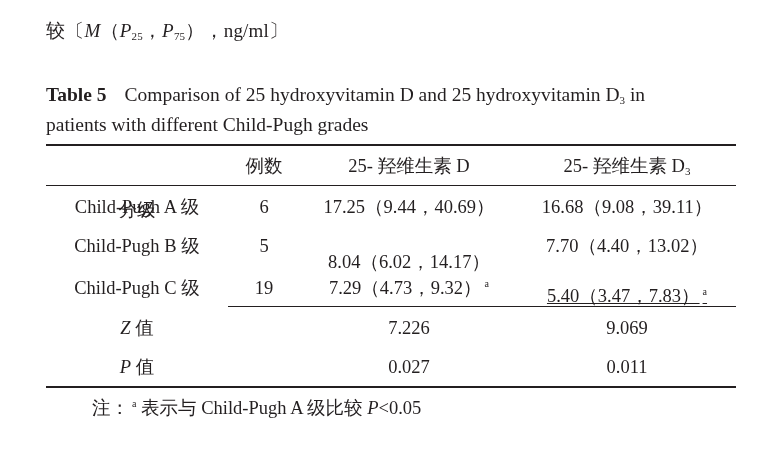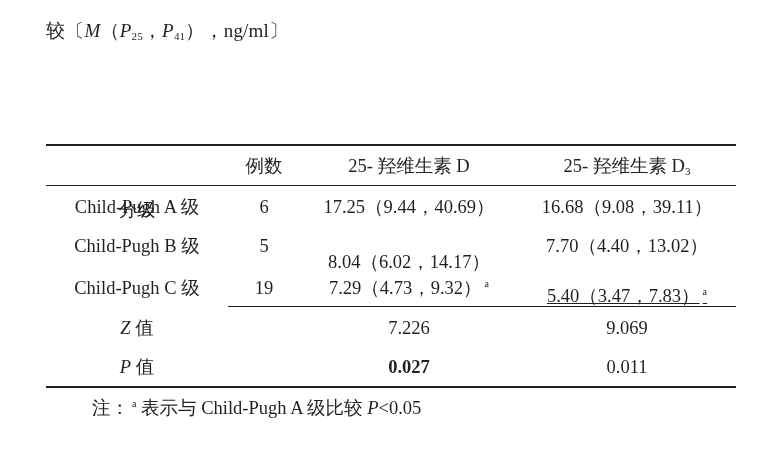--- a/index.html
+++ b/index.html
@@ -15,24 +15,26 @@
   sub { font-size:11px; vertical-align:-3px; line-height:0; }
   sup { font-size:10px; vertical-align:7px; line-height:0; margin-left:3px; }
   .rule { position:absolute; background:#231f20; }
   .cell { position:absolute; font-size:18.5px; line-height:24px; text-align:center; white-space:nowrap; }
   .note { position:absolute; left:92px; top:396px; font-size:18.5px; line-height:24px; white-space:nowrap; }
 </style>
 </head>
 <body>
 
 <div class="caption cn-cap">
-  <div><span>较〔</span><i>M</i><span>（</span><i>P</i><sub>25</sub><span>，</span><i>P</i><sub>41</sub><span>），ng/ml〕</span></div>
+  <div><span>较〔</span><i>M</i><span>（</span><i>P</i><sub>25</sub><span>，</span><i>P</i><sub>75</sub><span>），ng/ml〕</span></div>
 </div>
 
 <div class="caption en-cap">
+  <div><span class="bold">Table 5</span><span class="gap2"></span><span>Comparison of 25 hydroxyvitamin D and 25 hydroxyvitamin D</span><sub>3</sub><span> in</span></div>
+  <div>patients with different Child-Pugh grades</div>
 </div>
 
 <div class="rule" style="left:46px; top:144px; width:690px; height:2px;"></div>
 <div class="rule" style="left:46px; top:185px; width:690px; height:1px;"></div>
 <div class="rule" style="left:228px; top:306px; width:508px; height:1px;"></div>
 <div class="rule" style="left:46px; top:386px; width:690px; height:2px;"></div>
 
 <div class="cell" style="left:46px; width:182px; top:154px;margin-top:44px;">分级</div>
 <div class="cell" style="left:228px; width:72px; top:154px;">例数</div>
 <div class="cell" style="left:300px; width:218px; top:154px;">25- 羟维生素 D</div>
@@ -51,16 +53,16 @@
 <div class="cell" style="left:46px; width:182px; top:276px;">Child-Pugh C 级</div>
 <div class="cell" style="left:228px; width:72px; top:276px;">19</div>
 <div class="cell" style="left:300px; width:218px; top:276px;"><span>7.29（4.73，9.32）</span><sup>a</sup></div>
 <div class="cell" style="left:518px; width:218px; top:284px;text-decoration:underline;"><span>5.40（3.47，7.83）</span><sup>a</sup></div>
 
 <div class="cell" style="left:46px; width:182px; top:316px;"><i>Z</i><span> 值</span></div>
 <div class="cell" style="left:300px; width:218px; top:316px;">7.226</div>
 <div class="cell" style="left:518px; width:218px; top:316px;">9.069</div>
 
 <div class="cell" style="left:46px; width:182px; top:355px;"><i>P</i><span> 值</span></div>
-<div class="cell" style="left:300px; width:218px; top:355px;font-weight:bold;">0.027</div>
+<div class="cell" style="left:300px; width:218px; top:355px;">0.027</div>
 <div class="cell" style="left:518px; width:218px; top:355px;">0.011</div>
 
 <div class="note"><span>注：</span><sup>a</sup><span> 表示与 Child-Pugh A 级比较 </span><i>P</i><span>&lt;0.05</span></div>
 
 </body></html>

